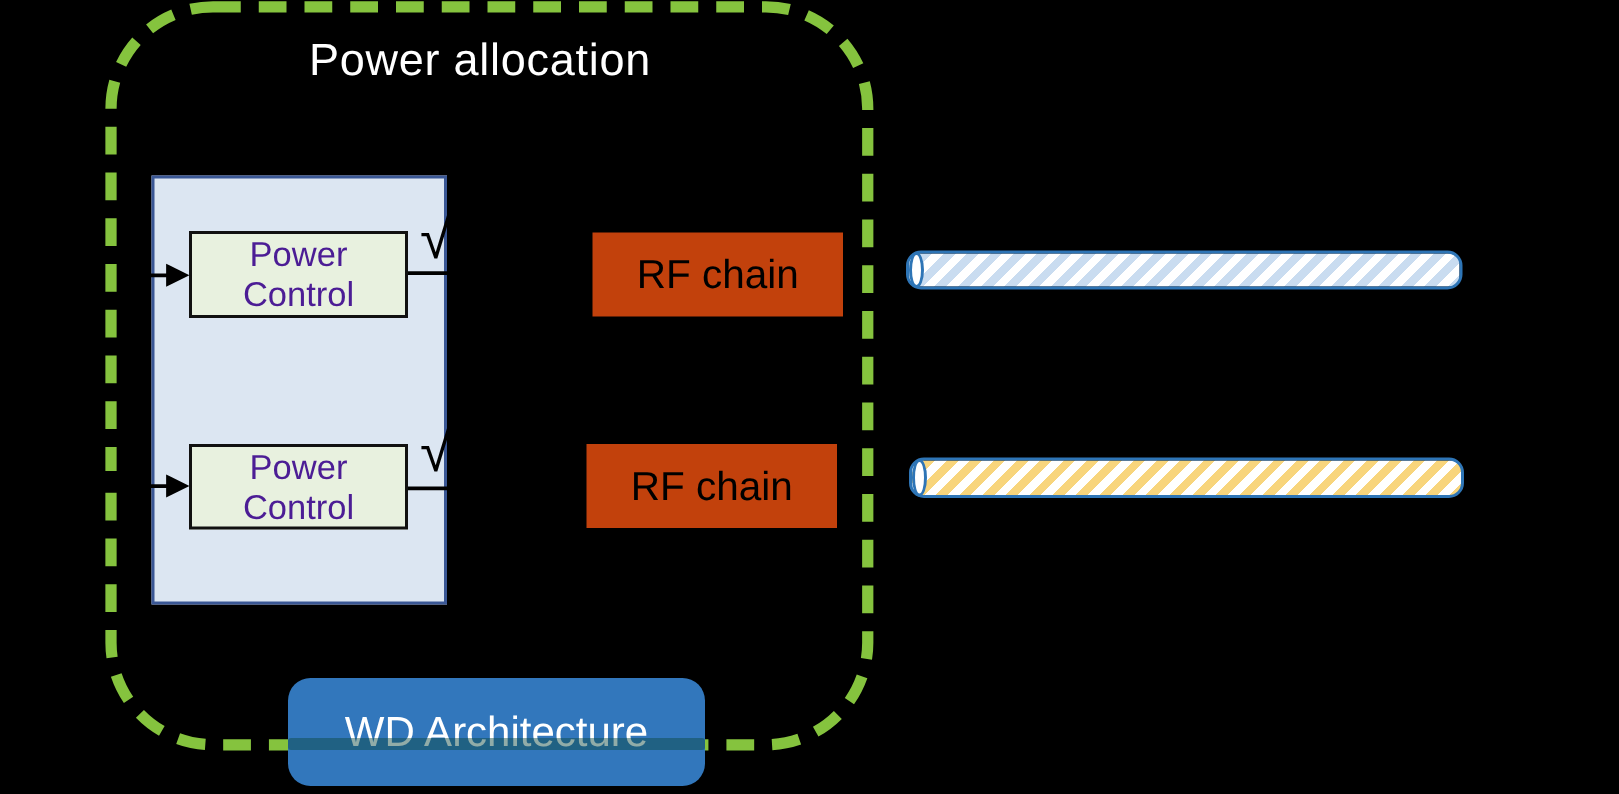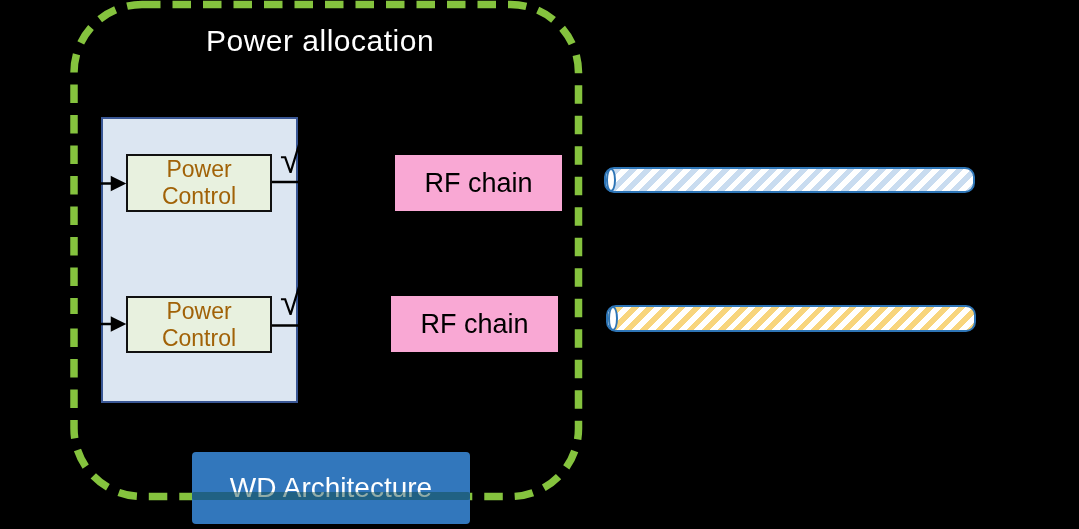--- a/index.html
+++ b/index.html
@@ -29,37 +29,37 @@
     left:101px;top:117px;width:197px;height:286px;
     background:#DCE6F2;border:2px solid #3A5795;
     z-index:2;
   }
 
   
   .pc-box{
     left:126px;width:146px;height:58px;
     background:#E8F1DF;border:2px solid #111;
     display:flex;flex-direction:column;align-items:center;justify-content:center;
-    font-size:23px;line-height:27px;color:#a16207;
+    font-size:23px;line-height:27px;color:#4c1d95;
     z-index:4;
   }
   #pc1{top:154px;}
   #pc2{top:296px;height:57px;}
 
   
   .sqrt{
     color:#000;font-size:38px;line-height:38px;
     z-index:6;left:280px;
   }
   #sqrt1{top:141px;}
   #sqrt2{top:283px;}
 
   
   .rf-box{
-    width:167px;height:56px;background:#f9a8d4;
+    width:167px;height:56px;background:#c2410c;
     display:flex;align-items:center;justify-content:center;
     font-size:27px;color:#000;
     z-index:6;
   }
   #rf1{left:395px;top:155px;}
   #rf2{left:391px;top:296px;}
 
   
   .antenna{
     border:2.5px solid #2E75B6;border-radius:10px;
@@ -75,21 +75,21 @@
   }
   .antenna-cap{
     position:absolute;left:0;top:-1px;bottom:-1px;width:10px;
     background:#fff;border:2px solid #2E75B6;border-radius:50%;
     box-sizing:border-box;
   }
 
   
   #wd-box{
     left:192px;top:452px;width:278px;height:72px;
-    background:#3277BC;border-radius:4px;
+    background:#3277BC;border-radius:15px;
     display:flex;align-items:center;justify-content:center;
     font-size:28px;font-weight:500;color:#fff;
     z-index:7;
   }
   
   #wd-stripe{
     position:absolute;left:0;right:0;top:40px;height:8px;
     background:rgba(12,70,62,0.45);
     border-radius:2px;
   }

